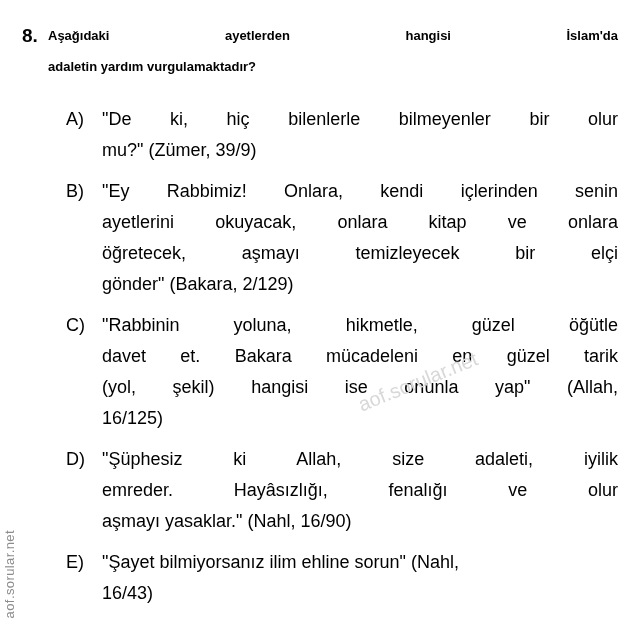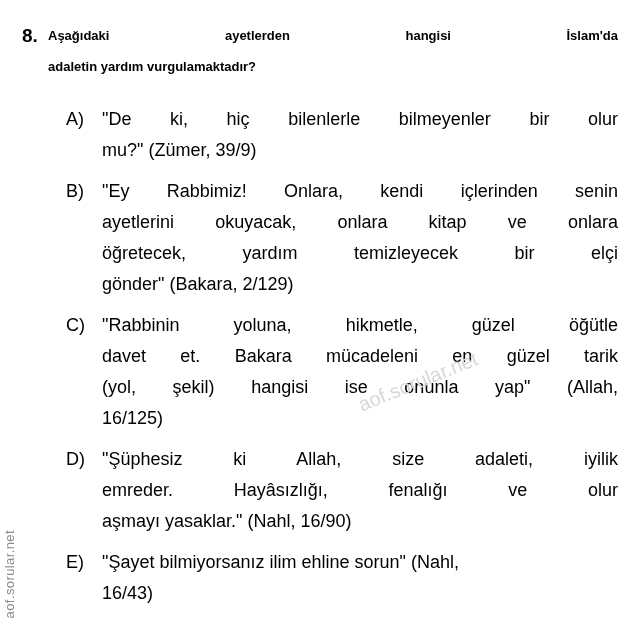--- a/index.html
+++ b/index.html
@@ -135,21 +135,21 @@
         <span class="opt-line justify">"De ki, hiç bilenlerle bilmeyenler bir olur</span>
         <span class="opt-line">mu?" (Zümer, 39/9)</span>
       </div>
     </div>
 
     <div class="option">
       <div class="opt-letter">B)</div>
       <div class="opt-text">
         <span class="opt-line justify">"Ey Rabbimiz! Onlara, kendi içlerinden senin</span>
         <span class="opt-line justify">ayetlerini okuyacak, onlara kitap ve onlara</span>
-        <span class="opt-line justify">öğretecek, yardım temizleyecek bir elçi</span>
+        <span class="opt-line justify">öğretecek, aşmayı temizleyecek bir elçi</span>
         <span class="opt-line">gönder" (Bakara, 2/129)</span>
       </div>
     </div>
 
     <div class="option">
       <div class="opt-letter">C)</div>
       <div class="opt-text">
         <span class="opt-line justify">"Rabbinin yoluna, hikmetle, güzel öğütle</span>
         <span class="opt-line justify">davet et. Bakara mücadeleni en güzel tarik</span>
         <span class="opt-line justify">(yol, şekil) hangisi ise onunla yap" (Allah,</span>

